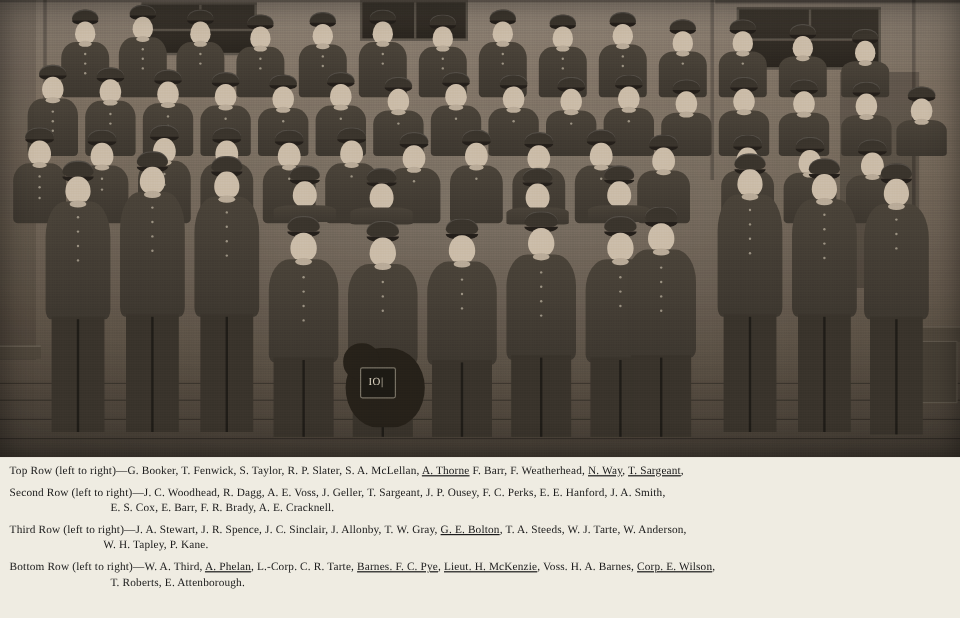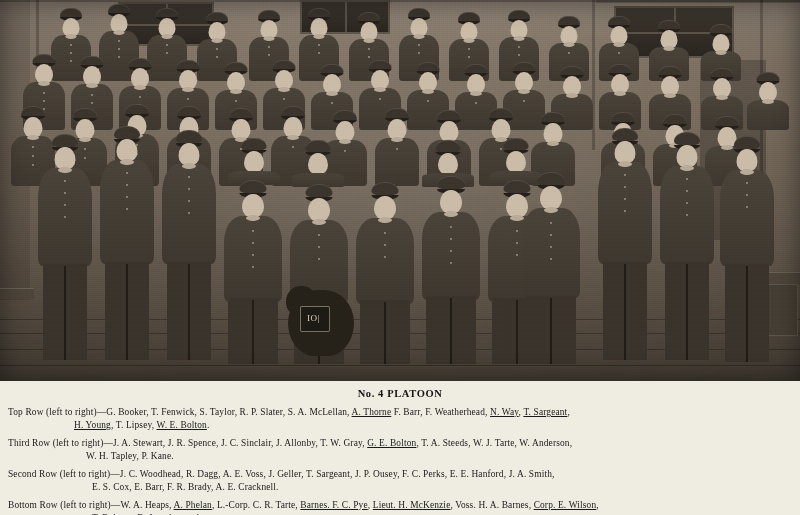--- a/index.html
+++ b/index.html
@@ -827,37 +827,35 @@
       <div class="mascot-blanket" style="left:300px;top:306px;width:30px;height:26px;"></div>
       <div class="mascot-num" style="left:307px;top:314px;">IO|</div>
     </div>
 
     <div class="grain"></div>
     <div class="photo-edge"></div>
   </div>
 
   <div class="caption">
 
-    <div class="platoon-title">No. 4 PLATOON</div>
 
     <div class="row-line">
       <span class="lead">Top Row (left to right)—</span><span>G. Booker, T. Fenwick, S. Taylor, R. P. Slater, S. A. McLellan, </span><span class="u">A. Thorne</span><span> F. Barr, F. Weatherhead, </span><span class="u">N. Way</span><span>, </span><span class="u">T. Sargeant</span><span>,</span>
-      <span class="cont"><span class="u">H. Young</span><span>, T. Lipsey, </span><span class="u">W. E. Bolton</span><span>.</span></span>
+    </div>
+
+    <div class="row-line">
+      <span class="lead">Second Row (left to right)—</span><span>J. C. Woodhead, R. Dagg, A. E. Voss, J. Geller, T. Sargeant, J. P. Ousey, F. C. Perks, E. E. Hanford, J. A. Smith,</span>
+      <span class="cont" style="padding-left:84px;">E. S. Cox, E. Barr, F. R. Brady, A. E. Cracknell.</span>
     </div>
 
     <div class="row-line">
       <span class="lead">Third Row (left to right)—</span><span>J. A. Stewart, J. R. Spence, J. C. Sinclair, J. Allonby, T. W. Gray, </span><span class="u">G. E. Bolton</span><span>, T. A. Steeds, W. J. Tarte, W. Anderson,</span>
       <span class="cont" style="padding-left:78px;">W. H. Tapley, P. Kane.</span>
     </div>
 
     <div class="row-line">
-      <span class="lead">Second Row (left to right)—</span><span>J. C. Woodhead, R. Dagg, A. E. Voss, J. Geller, T. Sargeant, J. P. Ousey, F. C. Perks, E. E. Hanford, J. A. Smith,</span>
-      <span class="cont" style="padding-left:84px;">E. S. Cox, E. Barr, F. R. Brady, A. E. Cracknell.</span>
-    </div>
-
-    <div class="row-line">
-      <span class="lead">Bottom Row (left to right)—</span><span>W. A. Heaps, </span><span class="u">A. Phelan</span><span>, L.-Corp. C. R. Tarte, </span><span class="u">Barnes. F. C. Pye</span><span>, </span><span class="u">Lieut. H. McKenzie</span><span>, Voss. H. A. Barnes, </span><span class="u">Corp. E. Wilson</span><span>,</span>
+      <span class="lead">Bottom Row (left to right)—</span><span>W. A. Third, </span><span class="u">A. Phelan</span><span>, L.-Corp. C. R. Tarte, </span><span class="u">Barnes. F. C. Pye</span><span>, </span><span class="u">Lieut. H. McKenzie</span><span>, Voss. H. A. Barnes, </span><span class="u">Corp. E. Wilson</span><span>,</span>
       <span class="cont" style="padding-left:84px;">T. Roberts, E. Attenborough.</span>
     </div>
 
   </div>
 
 </div>
 
 </body></html>

